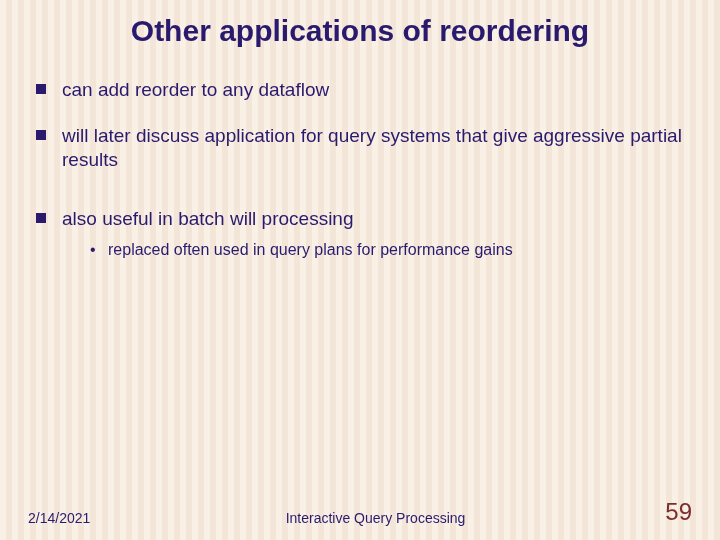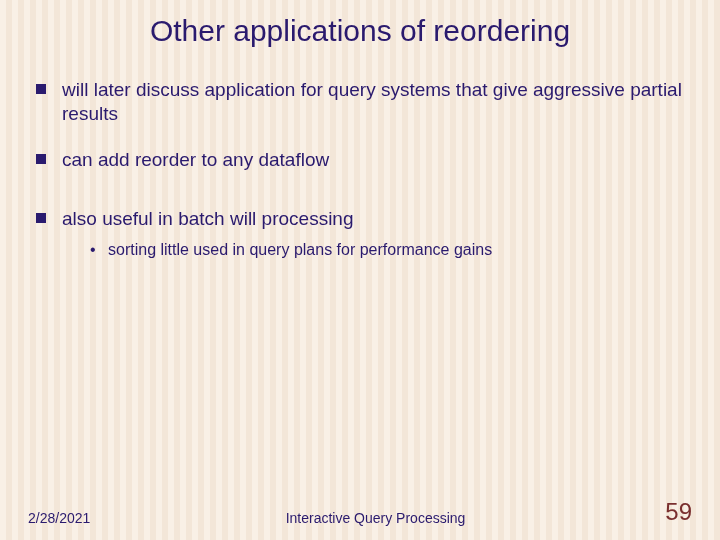--- a/index.html
+++ b/index.html
@@ -29,21 +29,21 @@
     width: 720px;
     height: 540px;
     box-sizing: border-box;
   }
   .title {
     text-align: center;
     color: #2a1a6e;
     font-size: 30px;
     padding-top: 14px;
     padding-bottom: 8px;
-    font-weight: normal;
+    font-weight: bold;
     margin: 0;
   }
   ul.main {
     list-style: none;
     margin: 0;
     padding: 0 36px 0 36px;
     color: #2a1a6e;
     font-size: 19px;
   }
   ul.main > li {
@@ -110,34 +110,34 @@
 <body>
 
 <div class="bg"></div>
 
 <div class="content">
 
   <h1 class="title">Other applications of reordering</h1>
 
   <ul class="main">
     <li>
-      <span>will later discuss application for query systems that give aggressive partial results</span>
+      <span>can add reorder to any dataflow</span>
     </li>
     <li>
-      <span>can add reorder to any dataflow</span>
+      <span>will later discuss application for query systems that give aggressive partial results</span>
     </li>
     <li class="spacer-before-batch">
       <span>also useful in batch will processing</span>
       <ul class="sub">
         <li>
-          <span>sorting little used in query plans for performance gains</span>
+          <span>replaced often used in query plans for performance gains</span>
         </li>
       </ul>
     </li>
   </ul>
 
   <div class="footer">
-    <span>2/28/2021</span>
+    <span>2/14/2021</span>
     <span class="center">Interactive Query Processing</span>
     <span class="right">59</span>
   </div>
 
 </div>
 
 </body></html>

